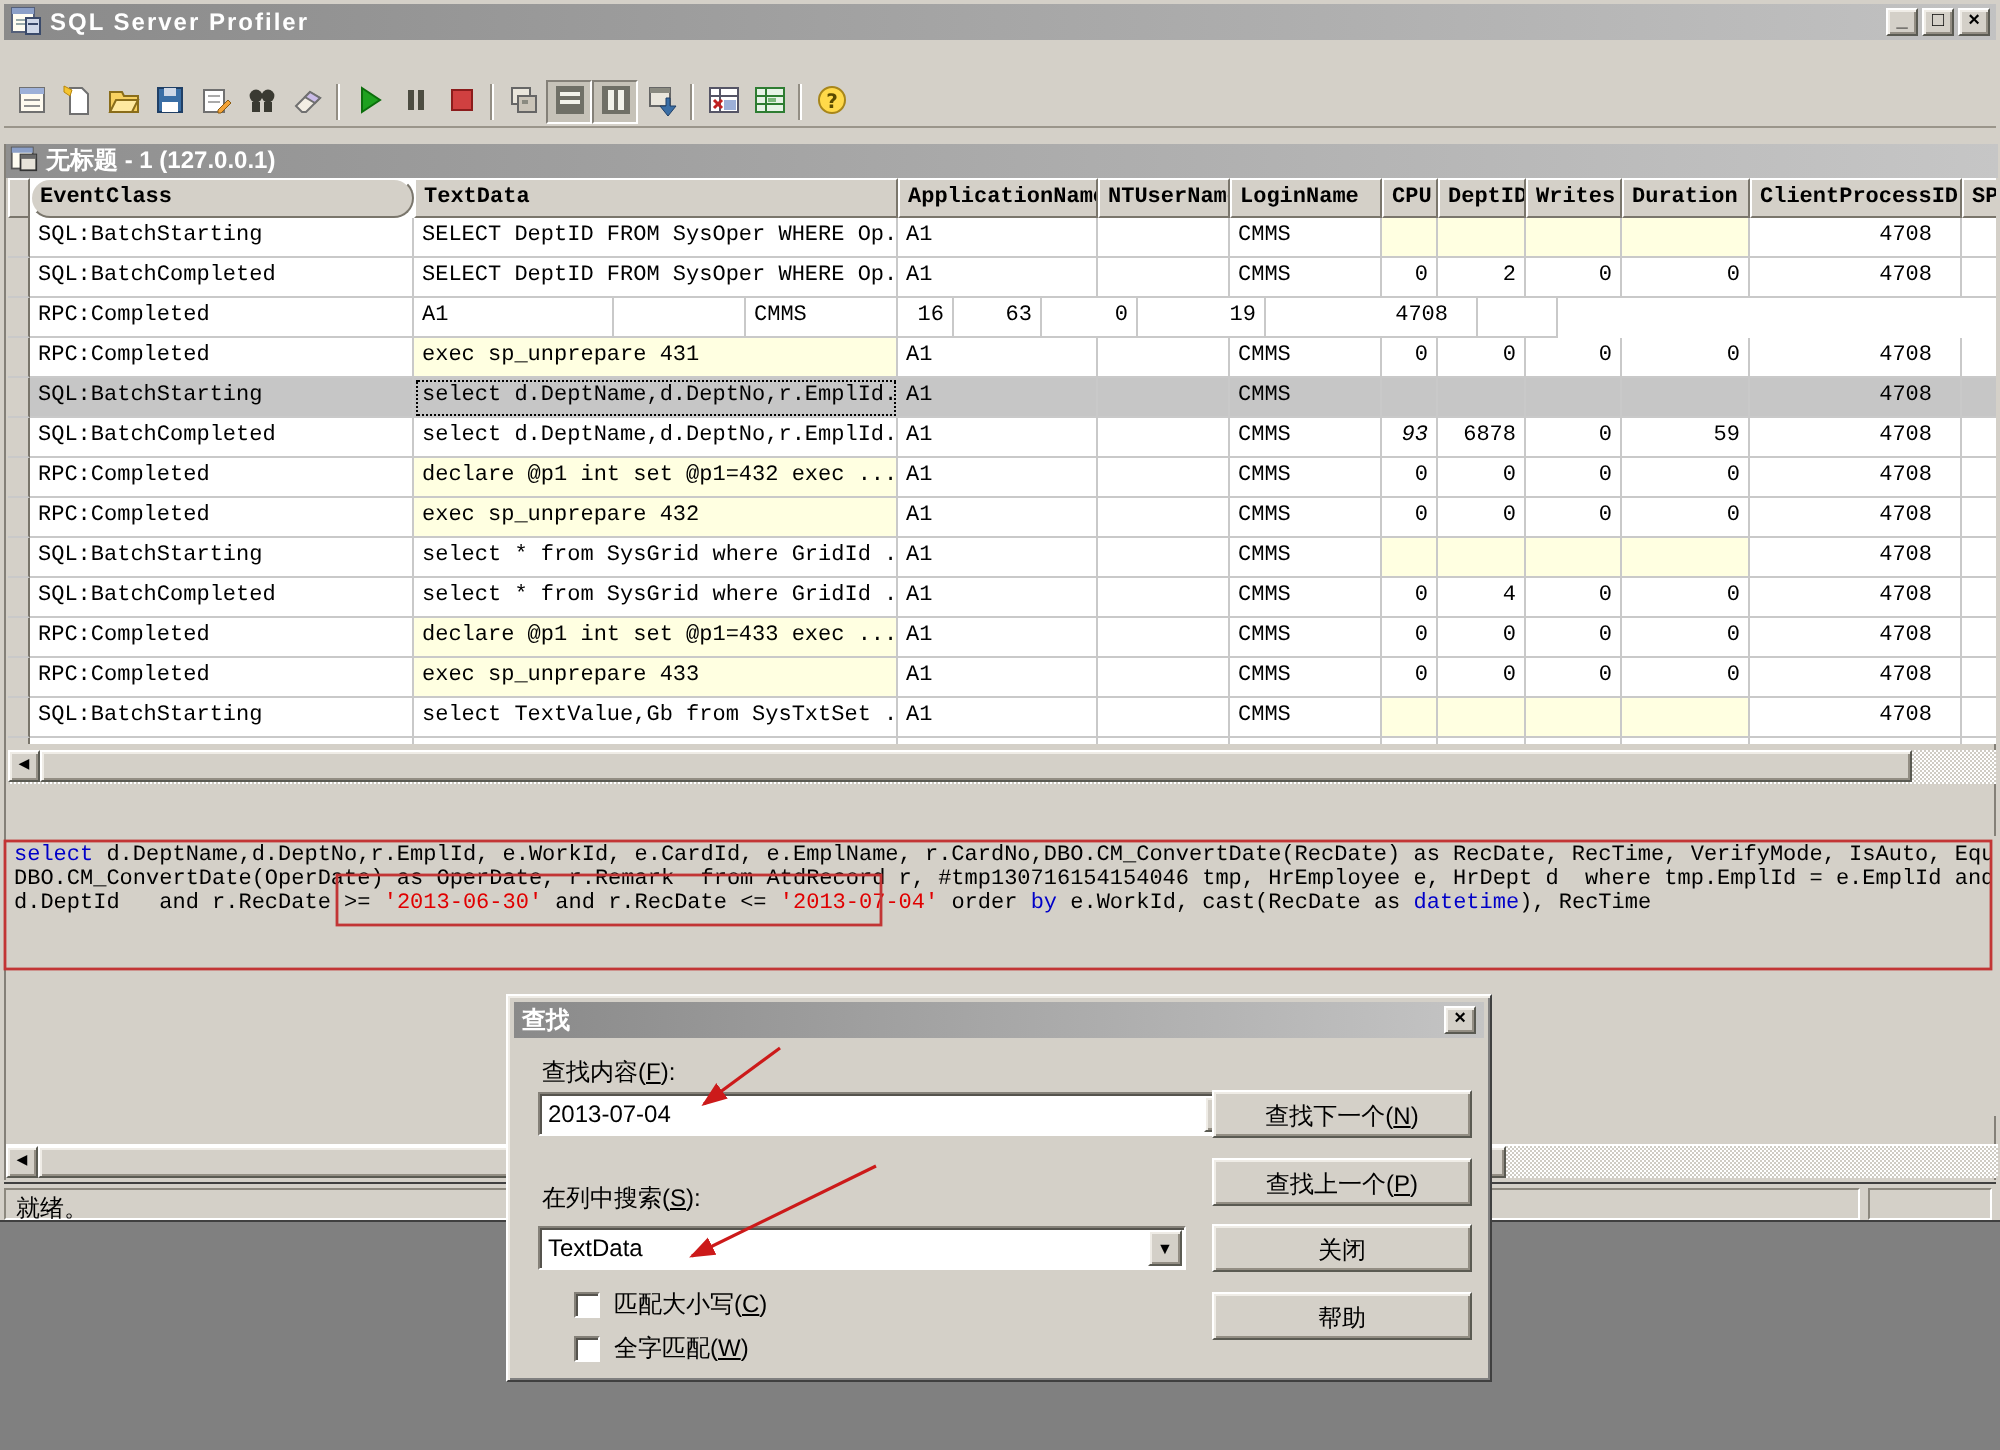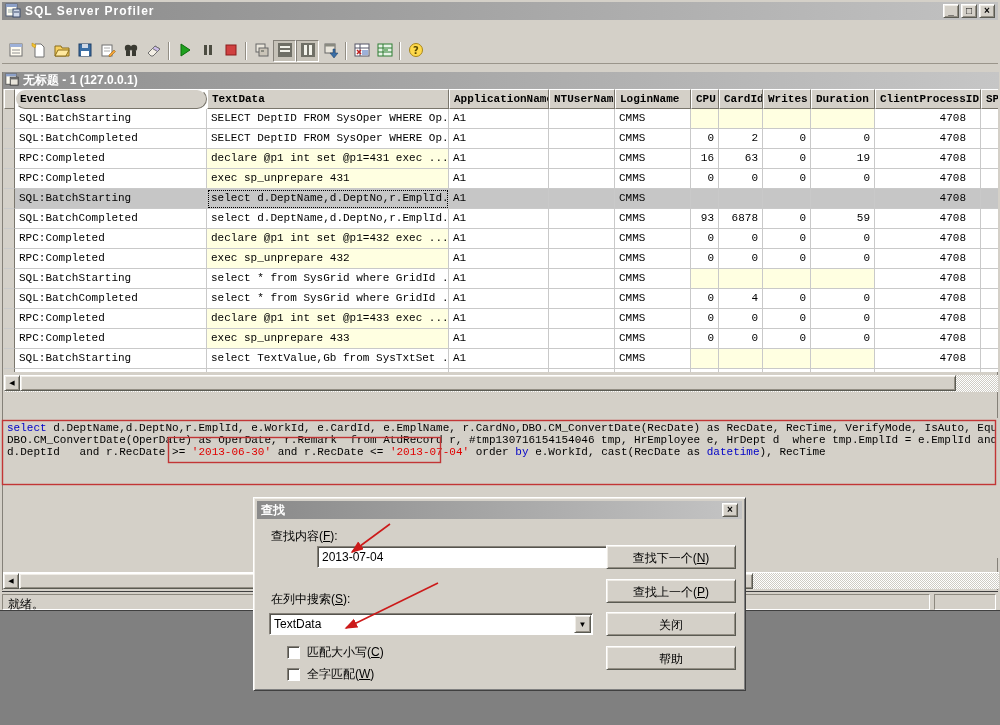--- a/index.html
+++ b/index.html
@@ -235,21 +235,21 @@
 
     <div id="grid" class="abs">
       <div class="hrow" id="grid-header">
           <div class="hcell" style="width: 11px;"></div>
           <div class="hcell" style="width: 192px; border-radius: 10px;">EventClass</div>
           <div class="hcell" style="width: 242px;">TextData</div>
           <div class="hcell" style="width: 100px;">ApplicationName</div>
           <div class="hcell" style="width: 66px;">NTUserName</div>
           <div class="hcell" style="width: 76px;">LoginName</div>
           <div class="hcell" style="width: 28px;">CPU</div>
-          <div class="hcell" style="width: 44px;">CardId</div>
+          <div class="hcell" style="width: 44px;">DeptID</div>
           <div class="hcell" style="width: 48px;">Writes</div>
           <div class="hcell" style="width: 64px;">Duration</div>
           <div class="hcell" style="width: 106px;">ClientProcessID</div>
           <div class="hcell" style="width: 40px;">SPI</div>
         </div>
       <div id="grid-body">
           <div class="grow">
             <div class="cell gutter" style="width: 11px;"></div>
             <div class="cell" style="width: 192px;">SQL:BatchStarting</div>
             <div class="cell" style="width: 242px;">SELECT DeptID FROM SysOper WHERE Op...</div>
@@ -273,21 +273,20 @@
             <div class="cell num" style="width: 28px;">0</div>
             <div class="cell num" style="width: 44px;">2</div>
             <div class="cell num" style="width: 48px;">0</div>
             <div class="cell num" style="width: 64px;">0</div>
             <div class="cell cpid" style="width: 106px;">4708</div>
             <div class="cell" style="width: 40px;"></div>
           </div>
           <div class="grow">
             <div class="cell gutter" style="width: 11px;"></div>
             <div class="cell" style="width: 192px;">RPC:Completed</div>
-            <div class="cell yellow" style="width: 242px;">declare @p1 int  set @p1=431  exec ...</div>
             <div class="cell" style="width: 100px;">A1</div>
             <div class="cell" style="width: 66px;"></div>
             <div class="cell" style="width: 76px;">CMMS</div>
             <div class="cell num" style="width: 28px;">16</div>
             <div class="cell num" style="width: 44px;">63</div>
             <div class="cell num" style="width: 48px;">0</div>
             <div class="cell num" style="width: 64px;">19</div>
             <div class="cell cpid" style="width: 106px;">4708</div>
             <div class="cell" style="width: 40px;"></div>
           </div>
@@ -319,21 +318,21 @@
             <div class="cell cpid" style="width: 106px;">4708</div>
             <div class="cell" style="width: 40px;"></div>
           </div>
           <div class="grow">
             <div class="cell gutter" style="width: 11px;"></div>
             <div class="cell" style="width: 192px;">SQL:BatchCompleted</div>
             <div class="cell" style="width: 242px;">select d.DeptName,d.DeptNo,r.EmplId...</div>
             <div class="cell" style="width: 100px;">A1</div>
             <div class="cell" style="width: 66px;"></div>
             <div class="cell" style="width: 76px;">CMMS</div>
-            <div class="cell num" style="width: 28px;">93</div>
+            <div class="cell num" style="width: 28px; font-style: italic;">93</div>
             <div class="cell num" style="width: 44px;">6878</div>
             <div class="cell num" style="width: 48px;">0</div>
             <div class="cell num" style="width: 64px;">59</div>
             <div class="cell cpid" style="width: 106px;">4708</div>
             <div class="cell" style="width: 40px;"></div>
           </div>
           <div class="grow">
             <div class="cell gutter" style="width: 11px;"></div>
             <div class="cell" style="width: 192px;">RPC:Completed</div>
             <div class="cell yellow" style="width: 242px;">declare @p1 int  set @p1=432  exec ...</div>
@@ -471,21 +470,21 @@
 
 <div id="dialog" class="abs">
   <div id="dialog-titlebar">
     <span class="title">查找</span>
     <span class="winbtns">
         <span class="winbtn bevel-out"><span>×</span></span>
       </span>
   </div>
 
   <span class="dlg-label" style="left:17px; top:30px;">查找内容(<u>F</u>):</span>
-  <span class="combo bevel-in" style="left:15px; top:48px; width:352px;margin-left:48px;">
+  <span class="combo bevel-in" style="left:15px; top:48px; width:352px;">
     <span class="combo-text">2013-07-04</span>
     <span class="drop bevel-out">▼</span>
   </span>
 
   <span class="dlg-btn bevel-out" style="left:352px; top:81px;">查找上一个(<u>P</u>)</span>
   <span class="dlg-btn bevel-out" style="left:352px; top:47px;">查找下一个(<u>N</u>)</span>
 
   <span class="dlg-label" style="left:17px; top:93px;">在列中搜索(<u>S</u>):</span>
   <span class="combo bevel-in" style="left:15px; top:115px; width:324px;">
     <span class="combo-text">TextData</span>

